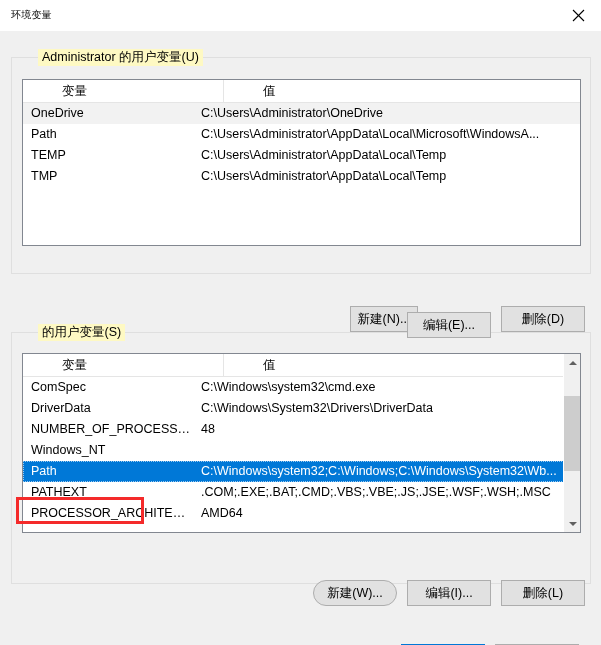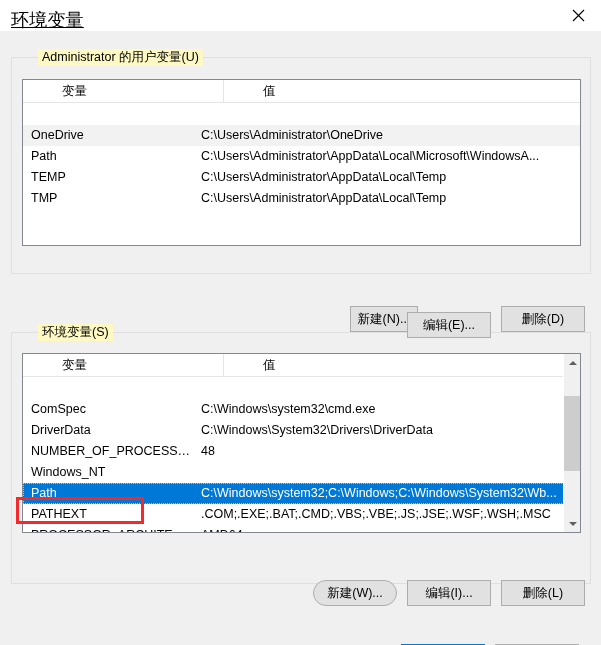--- a/index.html
+++ b/index.html
@@ -21,24 +21,23 @@
     position: absolute;
     left: 0; top: 0;
     width: 601px;
     height: 31px;
     background: #ffffff;
     border-bottom: 1px solid #ffffff;
   }
   .titlebar-text {
     position: absolute;
     left: 11px; top: 8px;
-    font-size: 18px;
+    font-size: 10px;
     color: #000000;
     letter-spacing: .2px;
-    text-decoration: underline;
   }
   .close-btn {
     position: absolute;
     right: 0; top: 0;
     width: 46px; height: 30px;
     display: flex;
     align-items: center;
     justify-content: center;
     cursor: default;
   }
@@ -96,21 +95,20 @@
     padding: 3px 0 0 8px;
     box-sizing: border-box;
     height: 22px;
     margin-left: 31px;
   }
   .lv-header .col.c0 { width: 170px; border-right: 1px solid #e5e5e5; }
   .lv-header .col.c1 { flex: 1 1 auto; }
 
   .lv-rows {
     position: relative;
-    margin-top: 22px;
   }
   .lv-row {
     display: flex;
     height: 21px;
     align-items: center;
     font-size: 12.5px;
     color: #000000;
     box-sizing: border-box;
     cursor: default;
     white-space: nowrap;
@@ -255,21 +253,21 @@
           </div>
           <div class="lv-row">
             <div class="cell c0">TMP</div>
             <div class="cell c1">C:\Users\Administrator\AppData\Local\Temp</div>
           </div>
         </div>
     </div>
   </div>
 
   <div class="groupbox" id="system-group">
-    <div class="groupbox-label">环境变量(S)</div>
+    <div class="groupbox-label">的用户变量(S)</div>
 
     <div class="listview" id="system-list">
       <div class="lv-header">
         <div class="col c0">变量</div>
         <div class="col c1">值</div>
       </div>
       <div class="lv-rows" id="system-rows">
           <div class="lv-row">
             <div class="cell c0">ComSpec</div>
             <div class="cell c1">C:\Windows\system32\cmd.exe</div>

